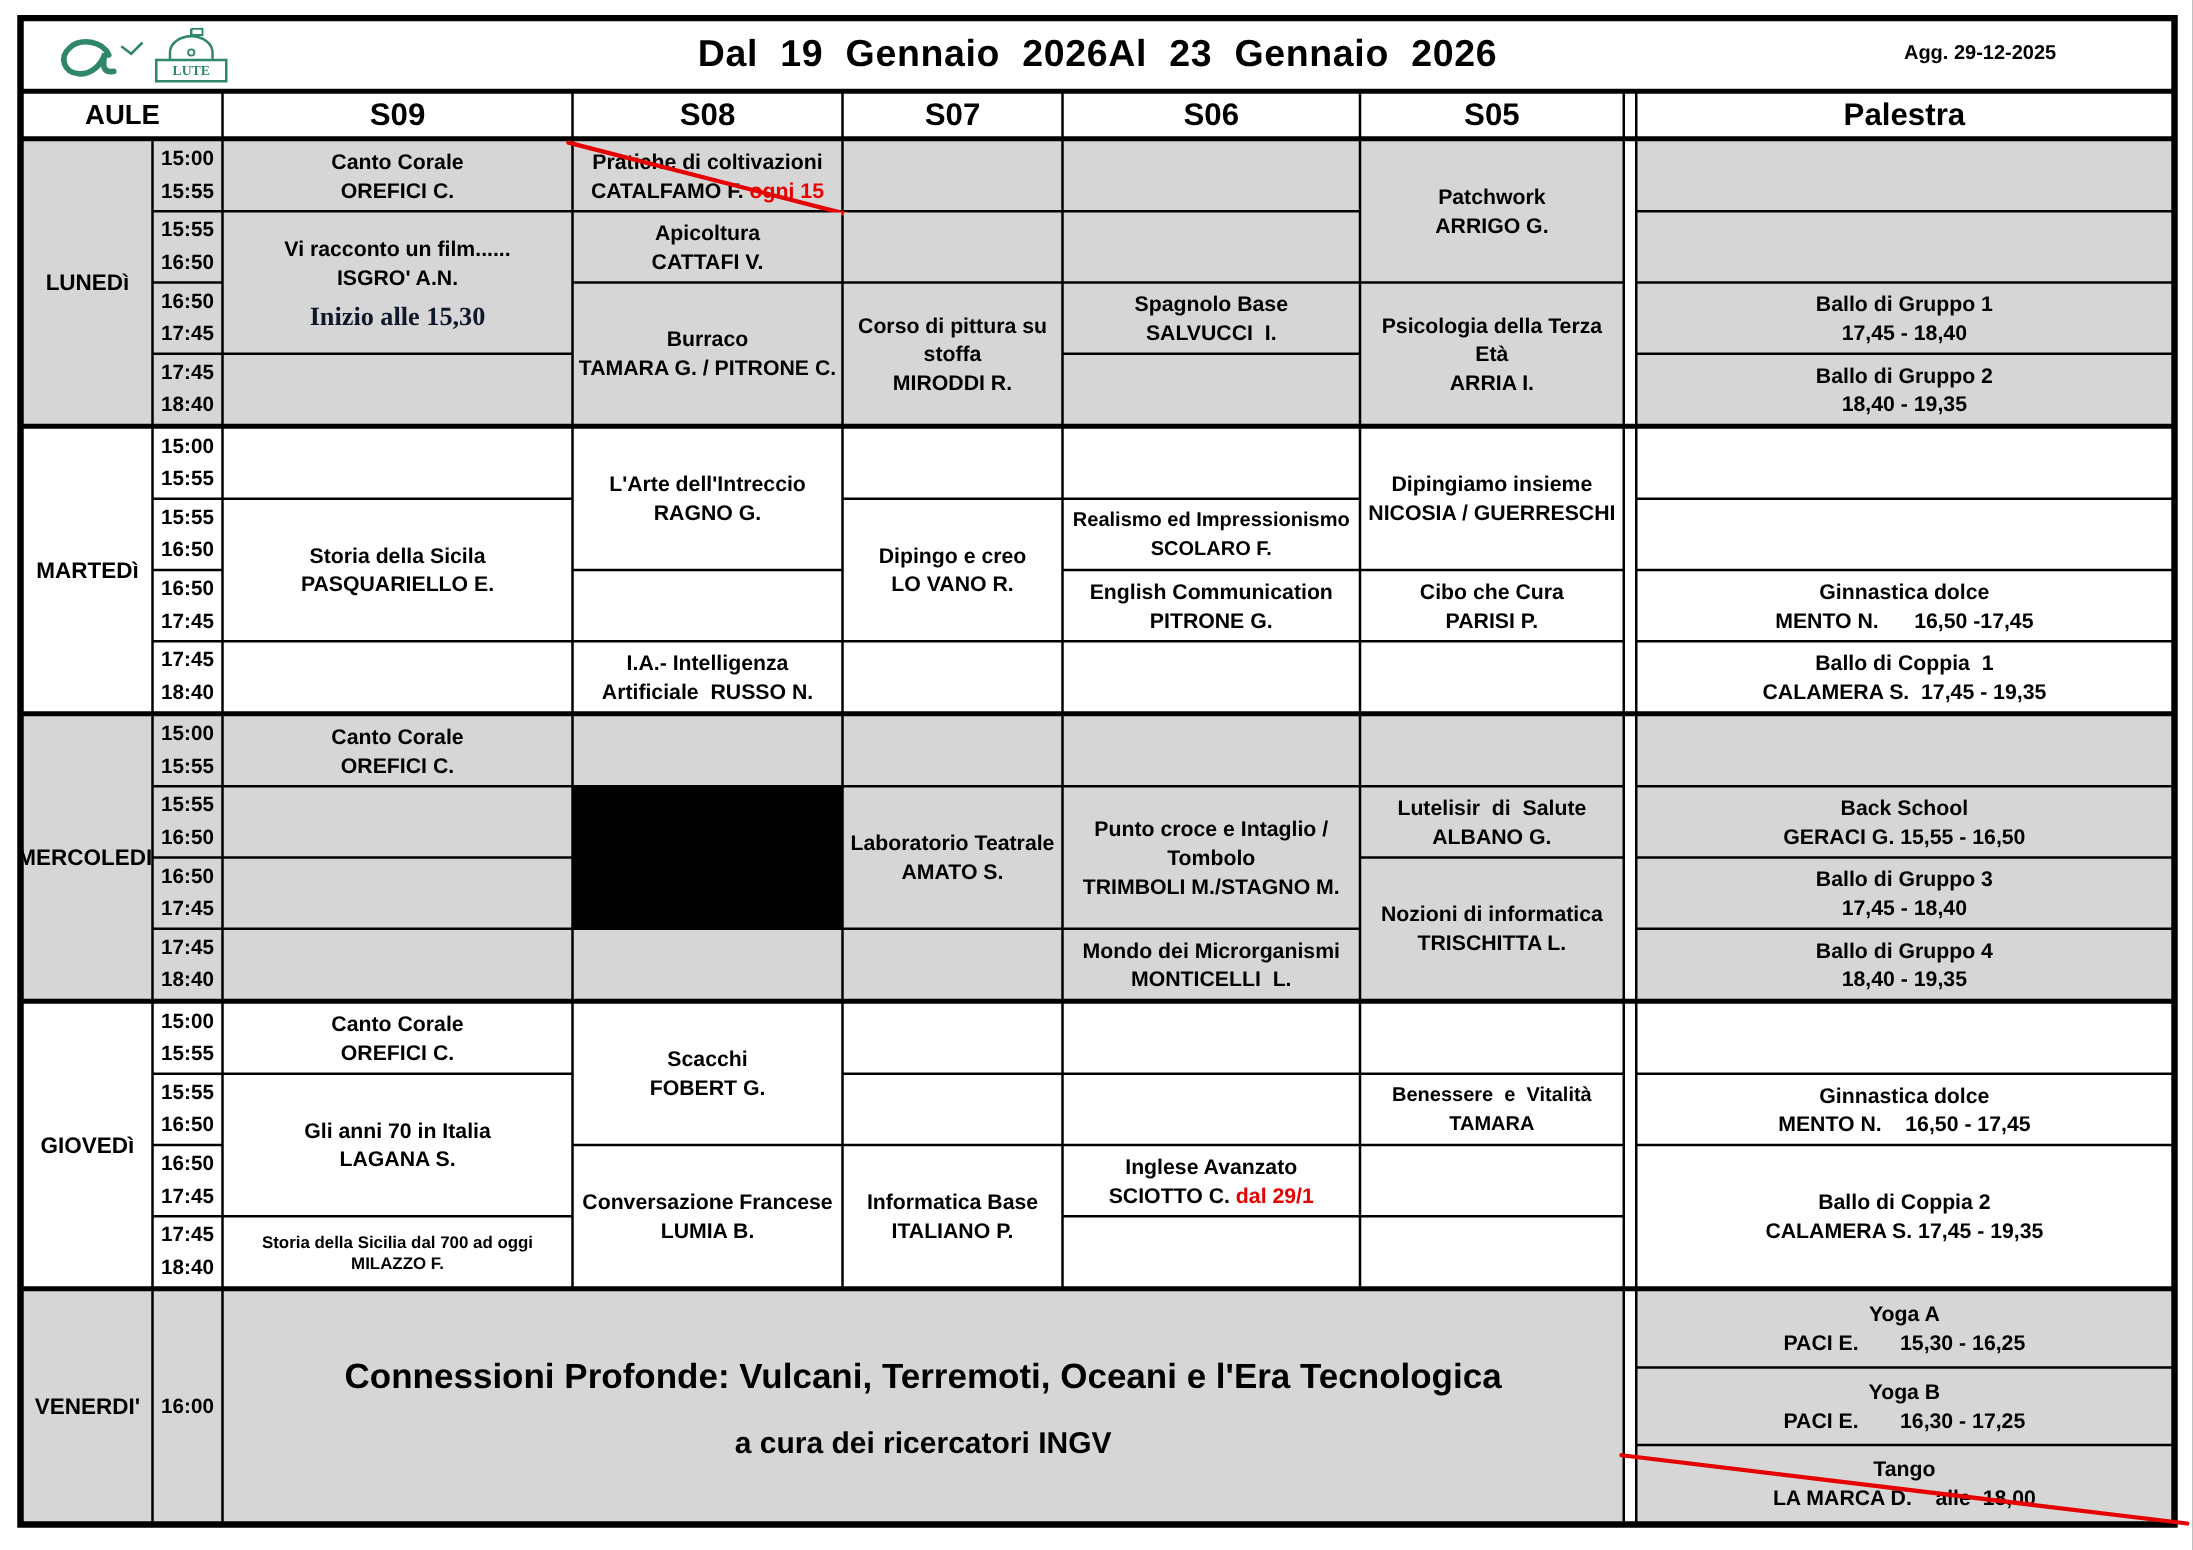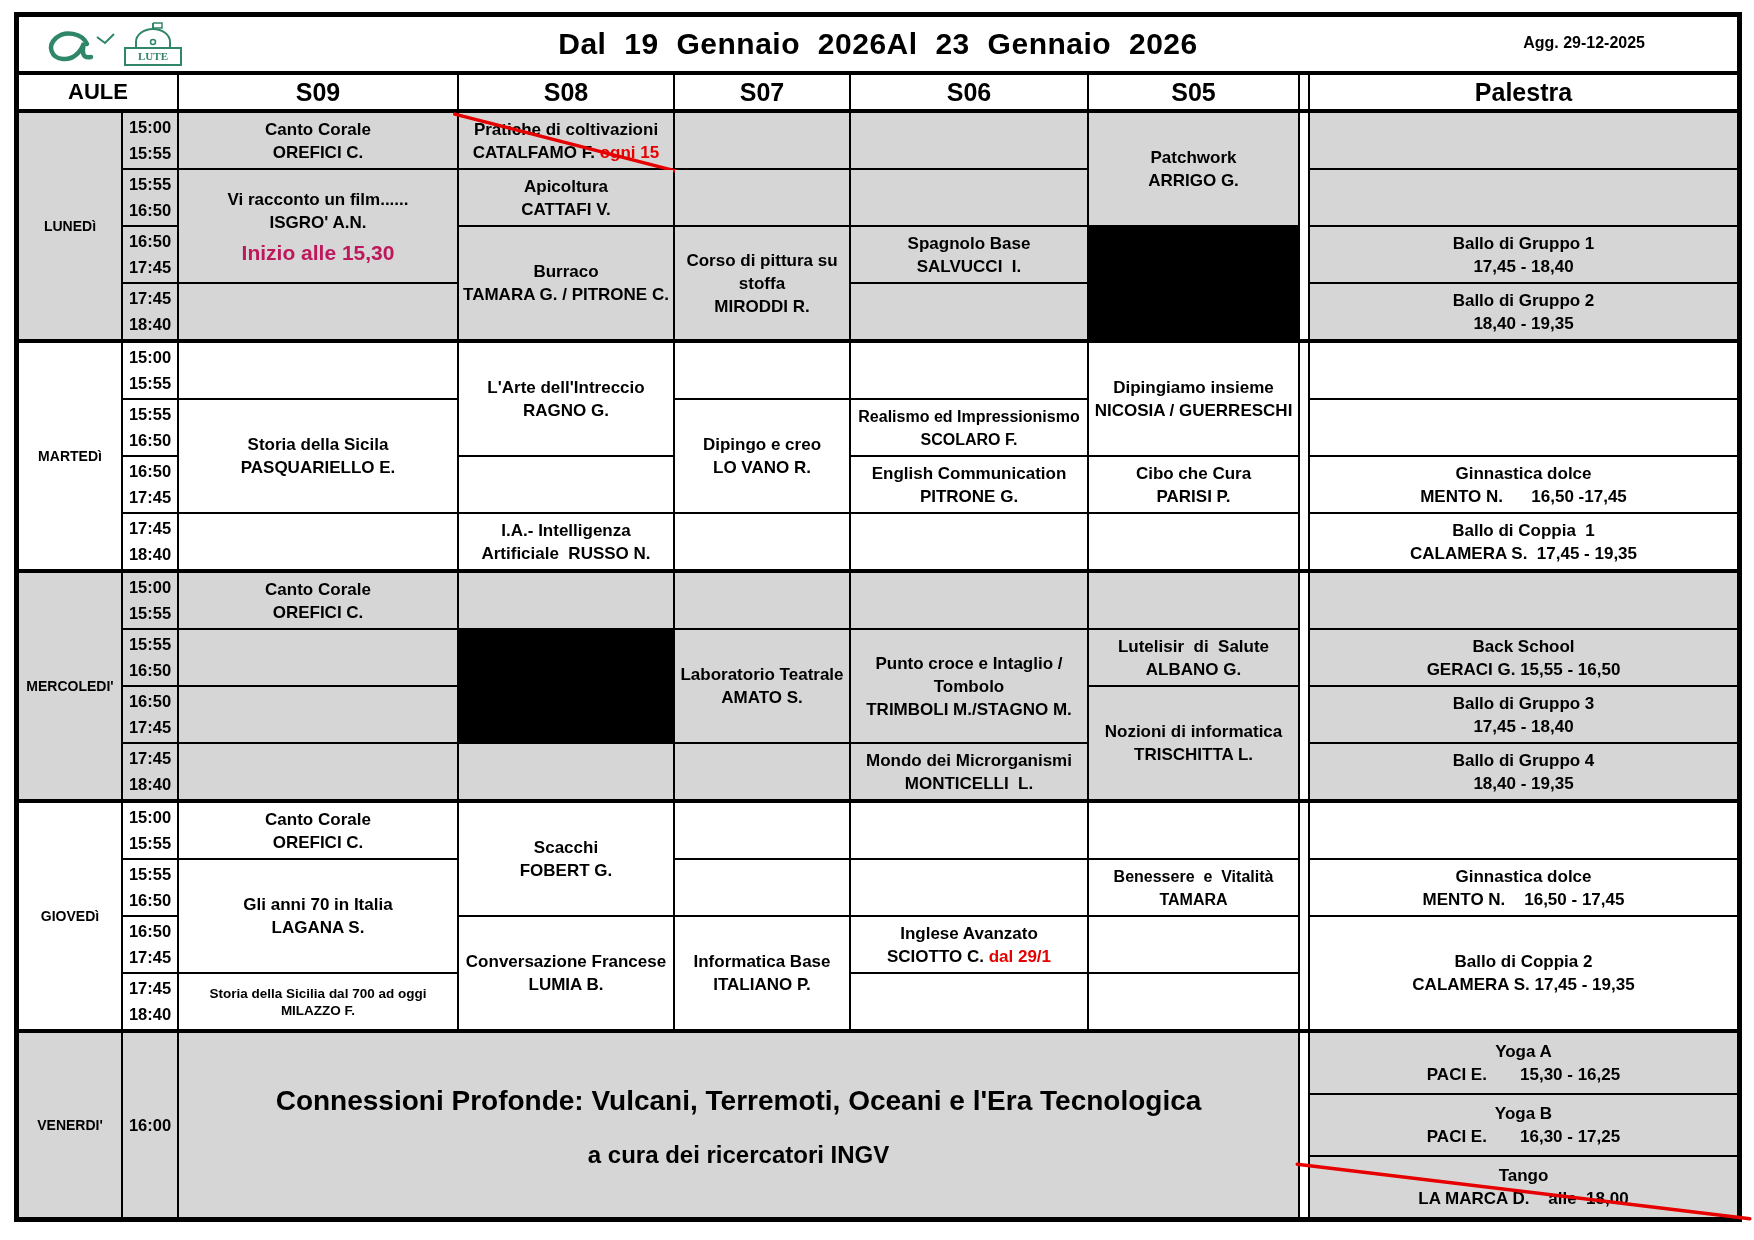--- a/index.html
+++ b/index.html
@@ -13,24 +13,24 @@
   .colhead{height:34px;}
   .colhead .hc{background:#fff;display:flex;align-items:center;justify-content:center;font-size:25px;}
   .colhead .aule{font-size:22px;}
   .block{grid-auto-rows:55px;}
   .block.ven{grid-auto-rows:60px;}
   .c{position:relative;display:flex;flex-direction:column;align-items:center;justify-content:center;text-align:center;font-size:17px;line-height:23px;padding:2px;box-sizing:border-box;overflow:visible;}
   .gray .c{background:#d6d6d6;}
   .white .c{background:#fff;}
   .sp{background:#fff;}
   .c span{white-space:pre-wrap;}
-  .day{font-size:14px;white-space:nowrap;text-align:center;}
+  .day{font-size:18px;white-space:nowrap;text-align:center;}
   .time{justify-content:space-around;font-size:16.5px;line-height:17px;}
   .red{color:#e60000;}
-  .note-red{color:#be185d;font-size:21px;margin-top:7px;line-height:24px;}
+  .note-red{color:#0f172a;font-size:21px;margin-top:7px;line-height:24px;font-family:Liberation Serif, serif;}
   .small-txt{font-size:13.5px;line-height:17px;}
   .sm16 span{font-size:16px;}
   .event{gap:26px;}
   .event .l1{font-size:28px;line-height:32px;}
   .event .l2{font-size:24px;}
   .strike{position:absolute;left:0;top:0;width:100%;height:100%;overflow:visible;pointer-events:none;}
   .strike line{stroke:#e60000;stroke-width:3.4;vector-effect:non-scaling-stroke;stroke-linecap:round;}
 </style>
 </head>
 <body>
@@ -126,20 +126,24 @@
     <div class="c" style="grid-area:3/6/4/7">
         <span>Spagnolo Base</span>
         <span>SALVUCCI  I.</span>
       </div>
     <div class="c" style="grid-area:4/6/5/7"></div>
 
     <div class="c" style="grid-area:1/7/3/8">
         <span>Patchwork</span>
         <span>ARRIGO G.</span>
       </div>
+    <div class="c" style="grid-area:3/7/5/8">
+        <span>Psicologia della Terza Età</span>
+        <span>ARRIA I.</span>
+      </div>
 
     <div class="sp" style="grid-area:1/8/5/9"></div>
 
     <div class="c" style="grid-area:1/9/2/10"></div>
     <div class="c" style="grid-area:2/9/3/10"></div>
     <div class="c" style="grid-area:3/9/4/10">
         <span>Ballo di Gruppo 1</span>
         <span>17,45 - 18,40</span>
       </div>
     <div class="c" style="grid-area:4/9/5/10">

